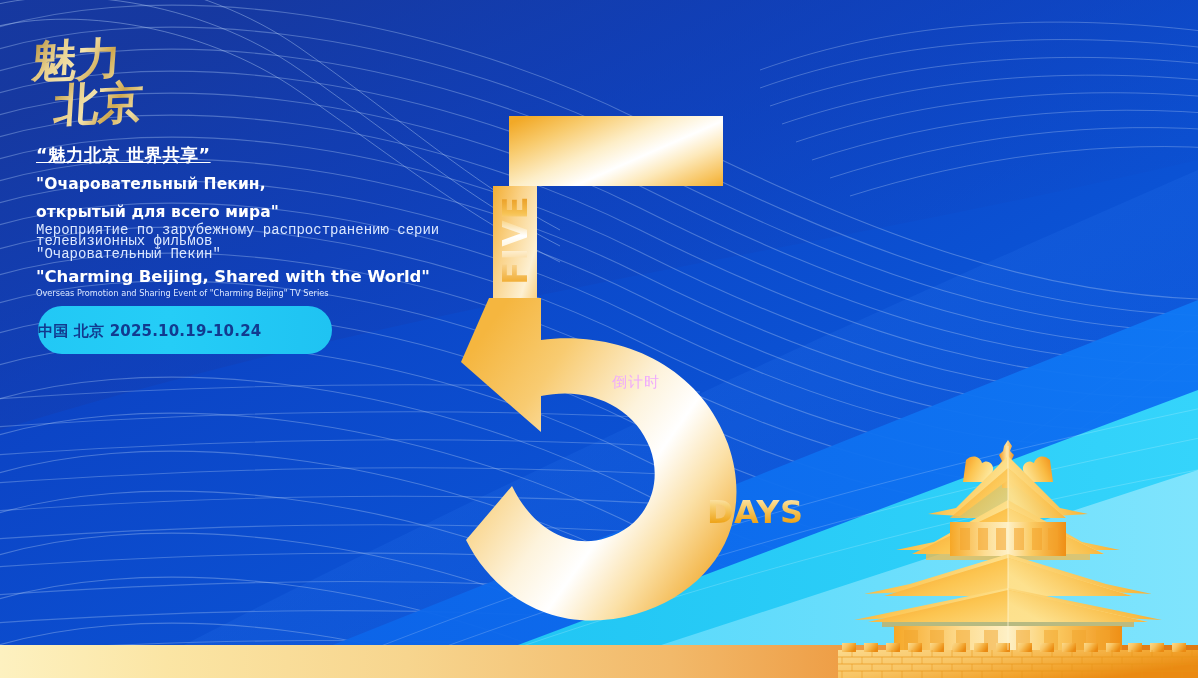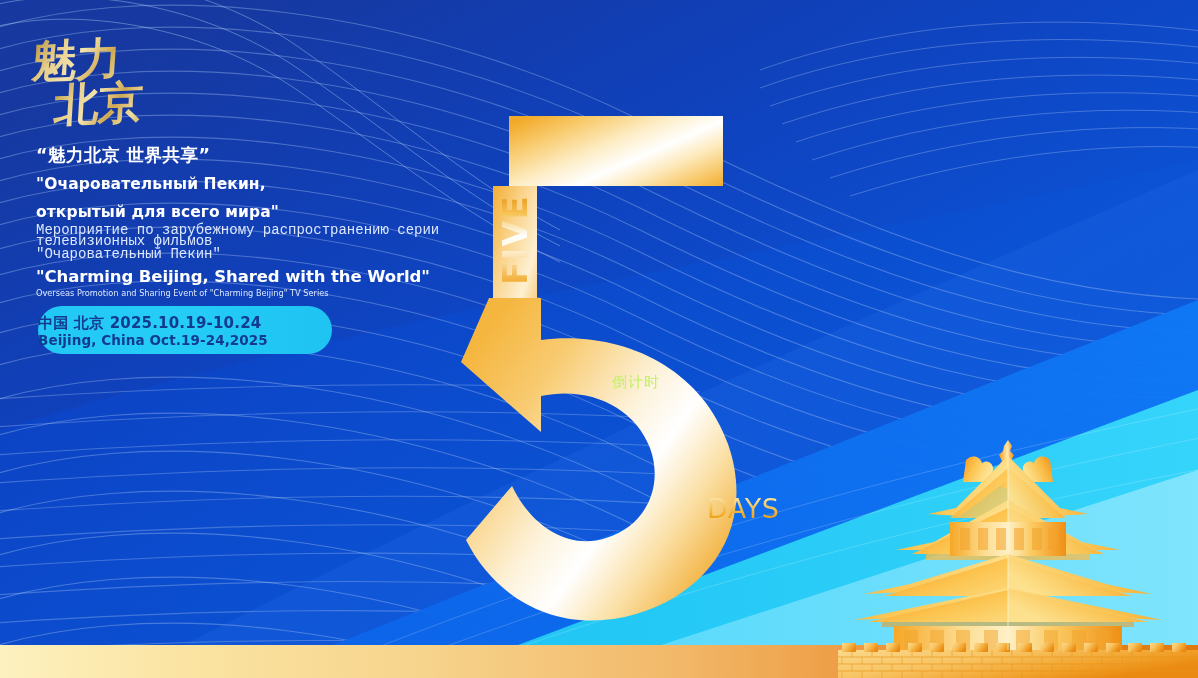--- a/index.html
+++ b/index.html
@@ -36,20 +36,21 @@
     text-shadow:none;
   }
   .logo-line.l2 { margin-left:22px; margin-top:-4px; transform:skewX(-6deg) rotate(-2.5deg); }
 
   
   #headline { position:absolute; left:36px; top:144px; z-index:6; width:420px; }
   .cn-main {
     font-size:17.5px; font-weight:700; color:#ffffff;
     letter-spacing:.5px; line-height:22px;
     font-family:"DejaVu Sans","Liberation Sans",sans-serif;
+    text-decoration:underline;
   }
   .cn-sub {
     font-size:17px; font-weight:400; color:#e9f1ff;
     letter-spacing:.6px; line-height:24px;
     font-family:"DejaVu Sans","Liberation Sans",sans-serif;
   }
   .ru-main {
     margin-top:9px;
     font-size:15.5px; font-weight:700; color:#ffffff;
     line-height:19px; letter-spacing:.1px;
@@ -115,33 +116,33 @@
     font-family:"DejaVu Sans","Liberation Sans",sans-serif;
     background:linear-gradient(90deg,#f0a827 0%,#fff6e0 42%,#ffffff 55%,#f7c253 80%,#e8991f 100%);
     -webkit-background-clip:text; background-clip:text;
     color:transparent; -webkit-text-fill-color:transparent;
   }
 
   #countdown {
     position:absolute; left:612px; top:374px; z-index:7;
   }
   .cd-cn {
-    font-size:15px; color:#bef264; font-weight:400;
+    font-size:15px; color:#f0abfc; font-weight:400;
     line-height:16px; letter-spacing:1px;
     font-family:"DejaVu Sans","Liberation Sans",sans-serif;
   }
   .cd-en {
     font-size:26px; color:#ffffff; font-weight:400;
     line-height:28px; letter-spacing:-.3px; margin-top:-1px;
     font-family:"DejaVu Sans","Liberation Sans",sans-serif;
   }
 
   #days-label {
     position:absolute; left:707px; top:493px; z-index:7;
-    font-size:27px; font-weight:400; letter-spacing:.5px;
+    font-size:32px; font-weight:700; letter-spacing:.5px;
     font-family:"DejaVu Sans","Liberation Sans",sans-serif;
     background:linear-gradient(180deg,#fff3d4 0%,#f7cf72 35%,#efa71f 75%,#e2960f 100%);
     -webkit-background-clip:text; background-clip:text;
     color:transparent; -webkit-text-fill-color:transparent;
   }
 
   
   #pavilion { position:absolute; right:0; bottom:0; width:360px; height:240px; z-index:5; }
 </style>
 </head>
@@ -289,21 +290,20 @@
     <div class="ru-main">"Очаровательный Пекин,</div>
     <div class="ru-main">открытый для всего мира"</div>
     <div class="ru-sub">Мероприятие по зарубежному распространению серии телевизионных фильмов</div>
     <div class="ru-sub">"Очаровательный Пекин"</div>
     <div class="en-main">"Charming Beijing, Shared with the World"</div>
     <div class="en-sub">Overseas Promotion and Sharing Event of "Charming Beijing" TV Series</div>
   </div>
 
   <div id="date-badge">
     <div class="date-cn">中国 北京 2025.10.19-10.24</div>
-    <div class="date-en">Beijing, China  Oct.19-24,2025</div>
   </div>
 
   <svg id="numeral" viewBox="0 0 1198 678" preserveAspectRatio="none">
     <defs>
       <linearGradient id="gNumTop" x1="0" y1="0.1" x2="1" y2="0.95">
         <stop offset="0%" stop-color="#f2a927"></stop>
         <stop offset="18%" stop-color="#f8ca6b"></stop>
         <stop offset="40%" stop-color="#fdeec8"></stop>
         <stop offset="56%" stop-color="#ffffff"></stop>
         <stop offset="70%" stop-color="#fde9bb"></stop>

